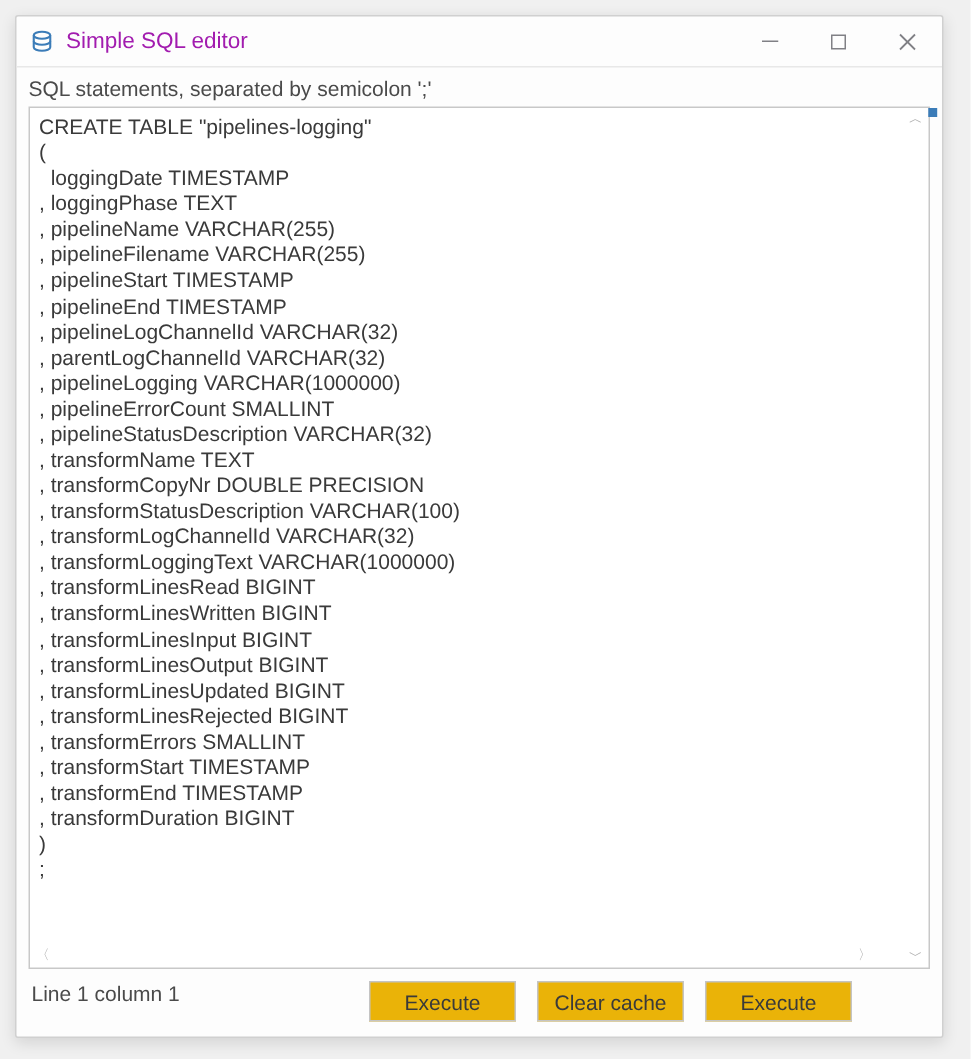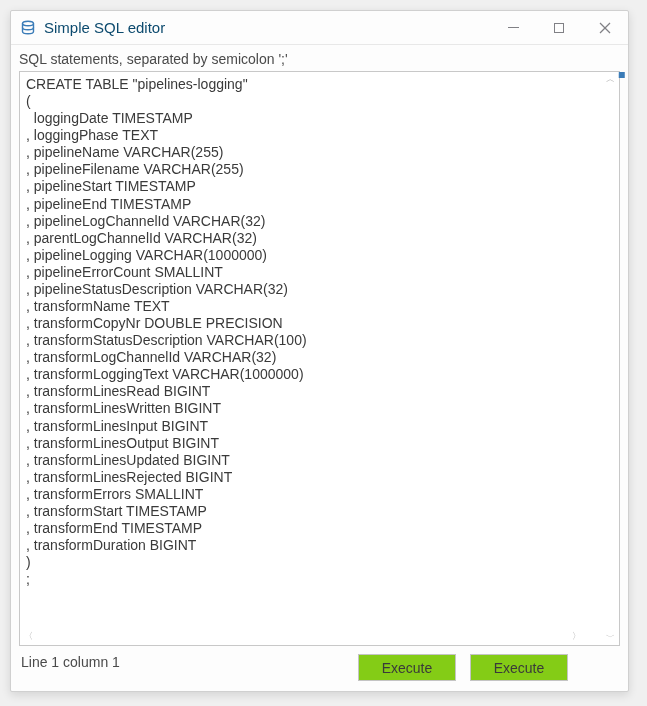--- a/index.html
+++ b/index.html
@@ -34,21 +34,21 @@
     .titlebar-icon {
       width: 18px;
       height: 18px;
       margin-right: 7px;
       display: flex;
       align-items: center;
       justify-content: center;
     }
     .window-title {
       font-size: 15px;
-      color: #0c4a6e;
+      color: #a21caf;
       flex: 1;
     }
     .window-controls {
       display: flex;
       height: 100%;
     }
     .window-control {
       width: 46px;
       height: 100%;
       display: flex;
@@ -144,21 +144,21 @@
       flex: 1;
     }
     .buttons {
       display: flex;
       gap: 14px;
       margin-right: 50px;
     }
     .btn {
       min-width: 98px;
       height: 27px;
-      background: #84cc16;
+      background: #eab308;
       border: 1px solid #c4c4c4;
       font-size: 14px;
       color: #3a3a3a;
       cursor: pointer;
       display: flex;
       align-items: center;
       justify-content: center;
     }
     .content-scroll-region {
       position: relative;
@@ -244,17 +244,18 @@
           <span class="arrow">﹀</span>
         </div>
       </div>
       <div class="diamond-marker">◆</div>
     </div>
 
     <div class="footer">
       <div class="status-line">Line 1 column 1</div>
       <div class="buttons">
         <button class="btn">Execute</button>
+        <button class="btn">Clear cache</button>
         <button class="btn">Execute</button>
       </div>
     </div>
   </div>
 </div>
 
 </body></html>

